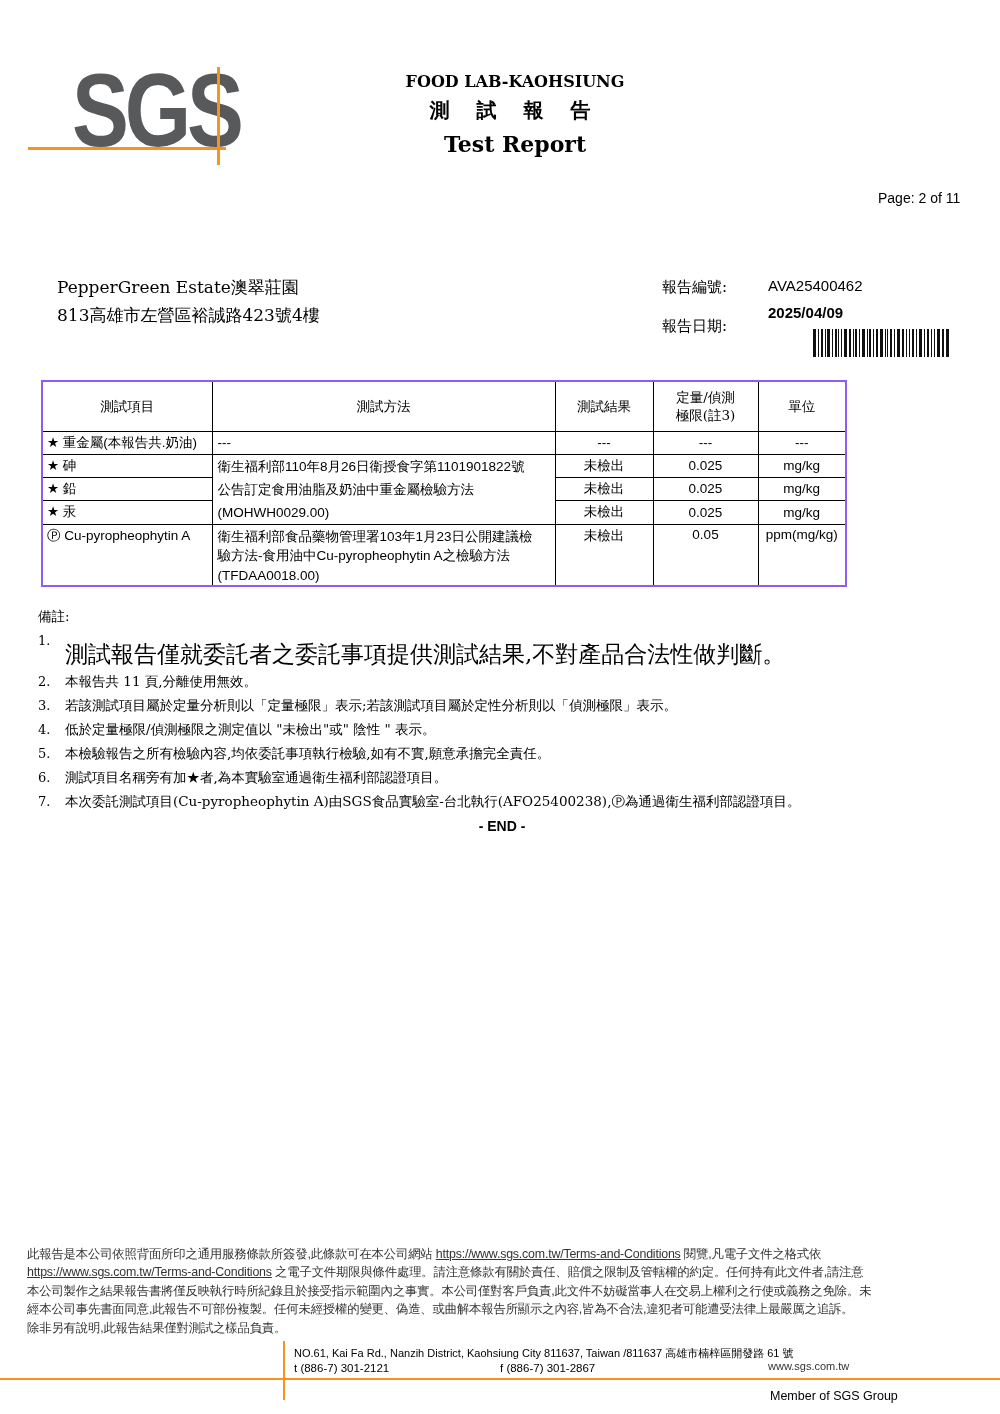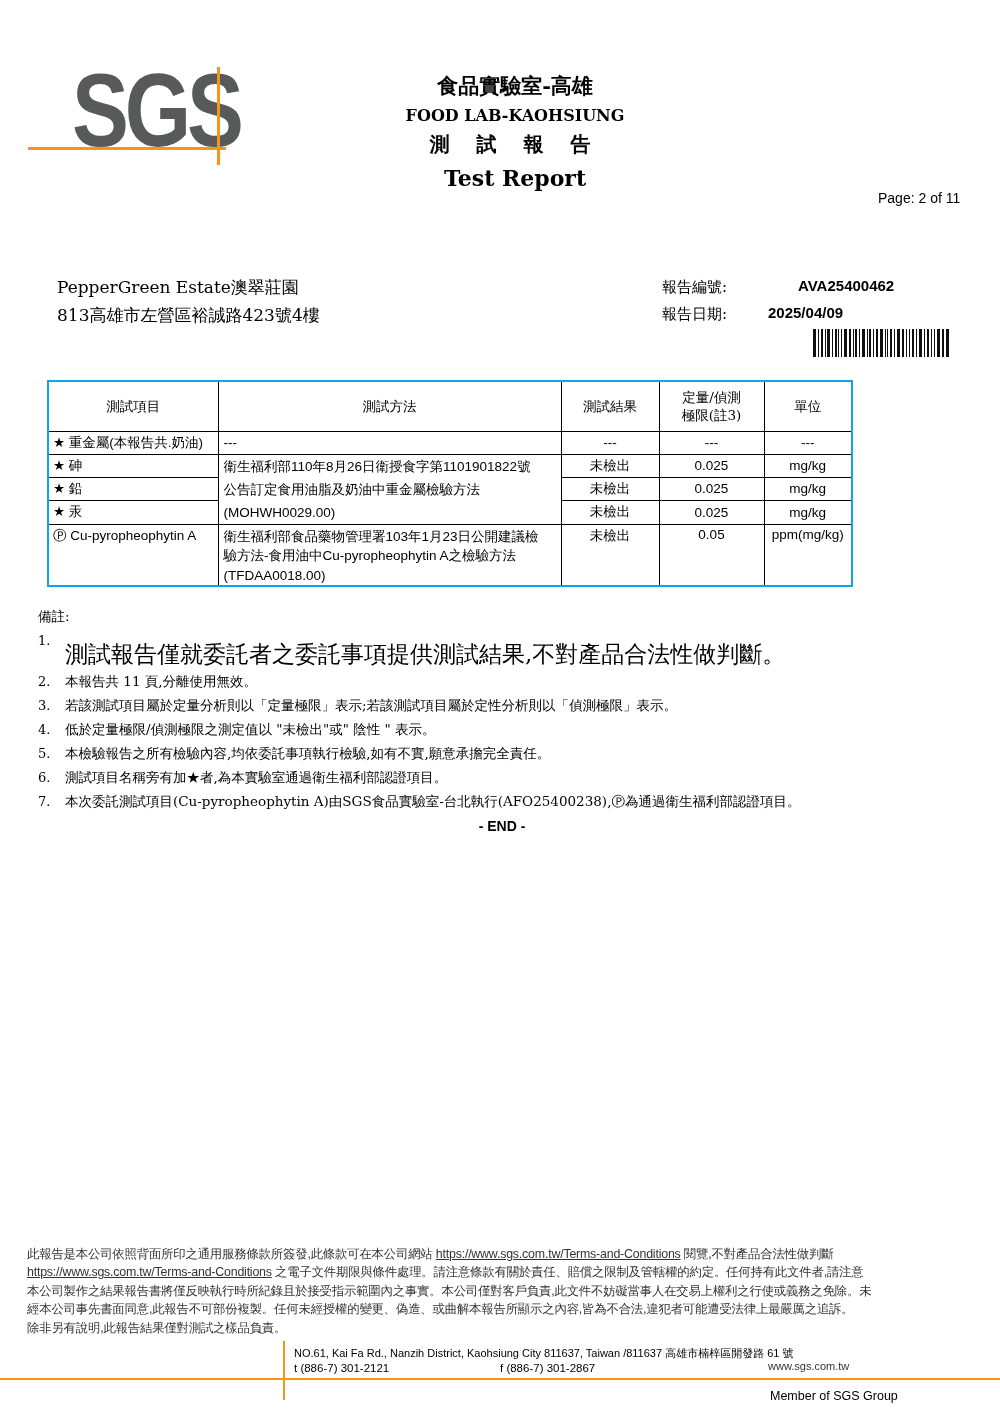--- a/index.html
+++ b/index.html
@@ -26,30 +26,30 @@
   .titles .t1 { font-size:21px; font-weight:700; margin-bottom:6px; }
   .titles .t2 { font-size:16px; font-weight:700; margin-bottom:6px; }
   .titles .t3 { font-size:20px; font-weight:700; letter-spacing:10px; margin-bottom:7px; }
   .titles .t4 { font-size:22px; font-weight:700; }
   .page-indicator { position:absolute; left:878px; top:190px; font-size:14px; }
 
   
   .client-name    { position:absolute; left:57px; top:276px; font-size:17px; }
   .client-address { position:absolute; left:57px; top:304px; font-size:17px; }
   .meta-label1 { position:absolute; left:662px; top:278px; font-size:15px; }
-  .meta-label2 { position:absolute; left:662px; top:305px; font-size:15px; }
-  .meta-value1 { position:absolute; left:798px; top:277px; font-size:15px; font-weight:700; }
+  .meta-label2 { position:absolute; left:662px; top:317px; font-size:15px; }
+  .meta-value1 { position:absolute; left:768px; top:277px; font-size:15px; font-weight:400; }
   .meta-value2 { position:absolute; left:768px; top:304px; font-size:15px; font-weight:700; }
   .barcode { position:absolute; left:813px; top:329px; width:136px; height:28px; }
 
   
   table.results {
-    position:absolute; left:47px; top:380px;
+    position:absolute; left:41px; top:380px;
     border-collapse:collapse; table-layout:fixed; width:804px;
-    border:2px solid #0ea5e9;
+    border:2px solid #8b5cf6;
     padding-left:42px;
   }
   table.results td { border:1px solid #000; font-size:13.5px; overflow:hidden; }
   td.hdr { height:50px; text-align:center; vertical-align:middle;
            font-family:"DejaVu Serif","Liberation Serif",serif; font-size:14px; line-height:18px; }
   td.item   { text-align:left; padding:0 4px; height:23px; }
   td.method { text-align:left; padding:0 5px; }
   td.ctr    { text-align:center; }
   td.vtop   { vertical-align:top; }
   .mline  { line-height:23px; white-space:nowrap; }
@@ -88,21 +88,20 @@
 </head>
 <body>
 
 <div class="page">
 
   <div class="logo-text">SGS</div>
   <div class="logo-hline"></div>
   <div class="logo-vline"></div>
 
   <div class="titles serif">
-    <div class="t1">食品實驗室-高雄</div>
     <div class="t2">FOOD LAB-KAOHSIUNG</div>
     <div class="t3">測 試 報 告</div>
     <div class="t4">Test Report</div>
   </div>
   <div class="page-indicator">Page: 2 of 11</div>
 
   <div class="client-name serif">PepperGreen Estate澳翠莊園</div>
   <div class="client-address serif">813高雄市左營區裕誠路423號4樓</div>
 
   <div class="meta-label1 serif">報告編號:</div>
@@ -243,21 +242,21 @@
       <span class="txt">測試項目名稱旁有加★者,為本實驗室通過衛生福利部認證項目。</span>
     </div>
     <div class="note">
       <span class="no">7.</span>
       <span class="txt">本次委託測試項目(Cu-pyropheophytin A)由SGS食品實驗室-台北執行(AFO25400238),Ⓟ為通過衛生福利部認證項目。</span>
     </div>
     <div class="end-marker">- END -</div>
   </div>
 
   <div class="legal">
-    <div class="line"><span>此報告是本公司依照背面所印之通用服務條款所簽發,此條款可在本公司網站 </span><span class="url">https://www.sgs.com.tw/Terms-and-Conditions</span><span> 閱覽,不對產品合法性做判斷</span></div>
+    <div class="line"><span>此報告是本公司依照背面所印之通用服務條款所簽發,此條款可在本公司網站 </span><span class="url">https://www.sgs.com.tw/Terms-and-Conditions</span><span> 閱覽,凡電子文件之格式依</span></div>
     <div class="line"><span class="url">https://www.sgs.com.tw/Terms-and-Conditions</span><span> 之電子文件期限與條件處理。請注意條款有關於責任、賠償之限制及管轄權的約定。任何持有此文件者,請注意</span></div>
     <div class="line">本公司製作之結果報告書將僅反映執行時所紀錄且於接受指示範圍內之事實。本公司僅對客戶負責,此文件不妨礙當事人在交易上權利之行使或義務之免除。未</div>
     <div class="line">經本公司事先書面同意,此報告不可部份複製。任何未經授權的變更、偽造、或曲解本報告所顯示之內容,皆為不合法,違犯者可能遭受法律上最嚴厲之追訴。</div>
     <div class="line">除非另有說明,此報告結果僅對測試之樣品負責。</div>
   </div>
 
   <div class="footer-vline"></div>
   <div class="co-address">NO.61, Kai Fa Rd., Nanzih District, Kaohsiung City 811637, Taiwan /811637 高雄市楠梓區開發路 61 號</div>
   <div class="co-phones">t (886-7) 301-2121</div>
   <div class="co-fax">f (886-7) 301-2867</div>

